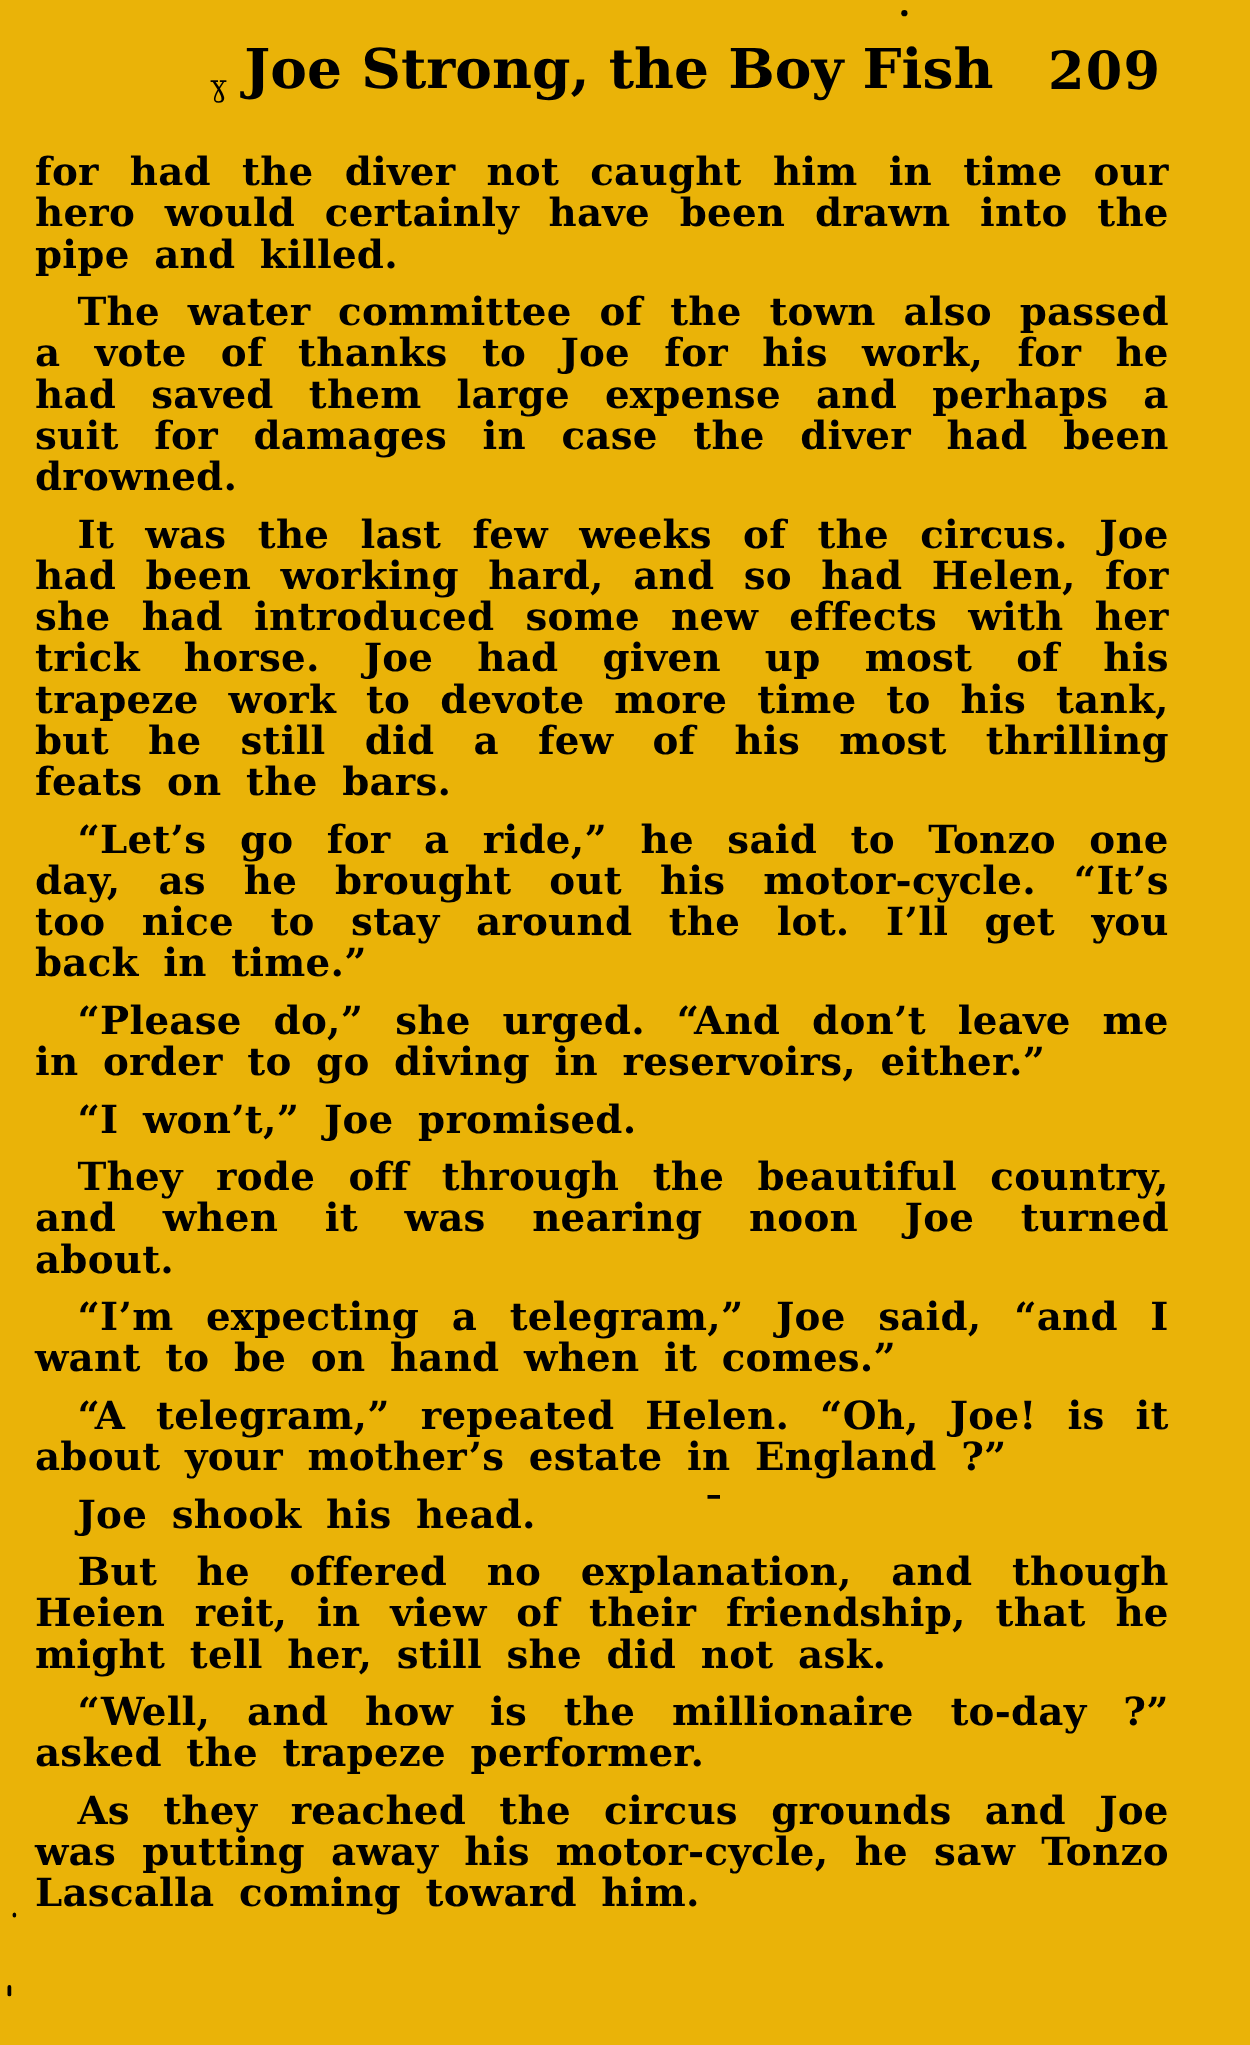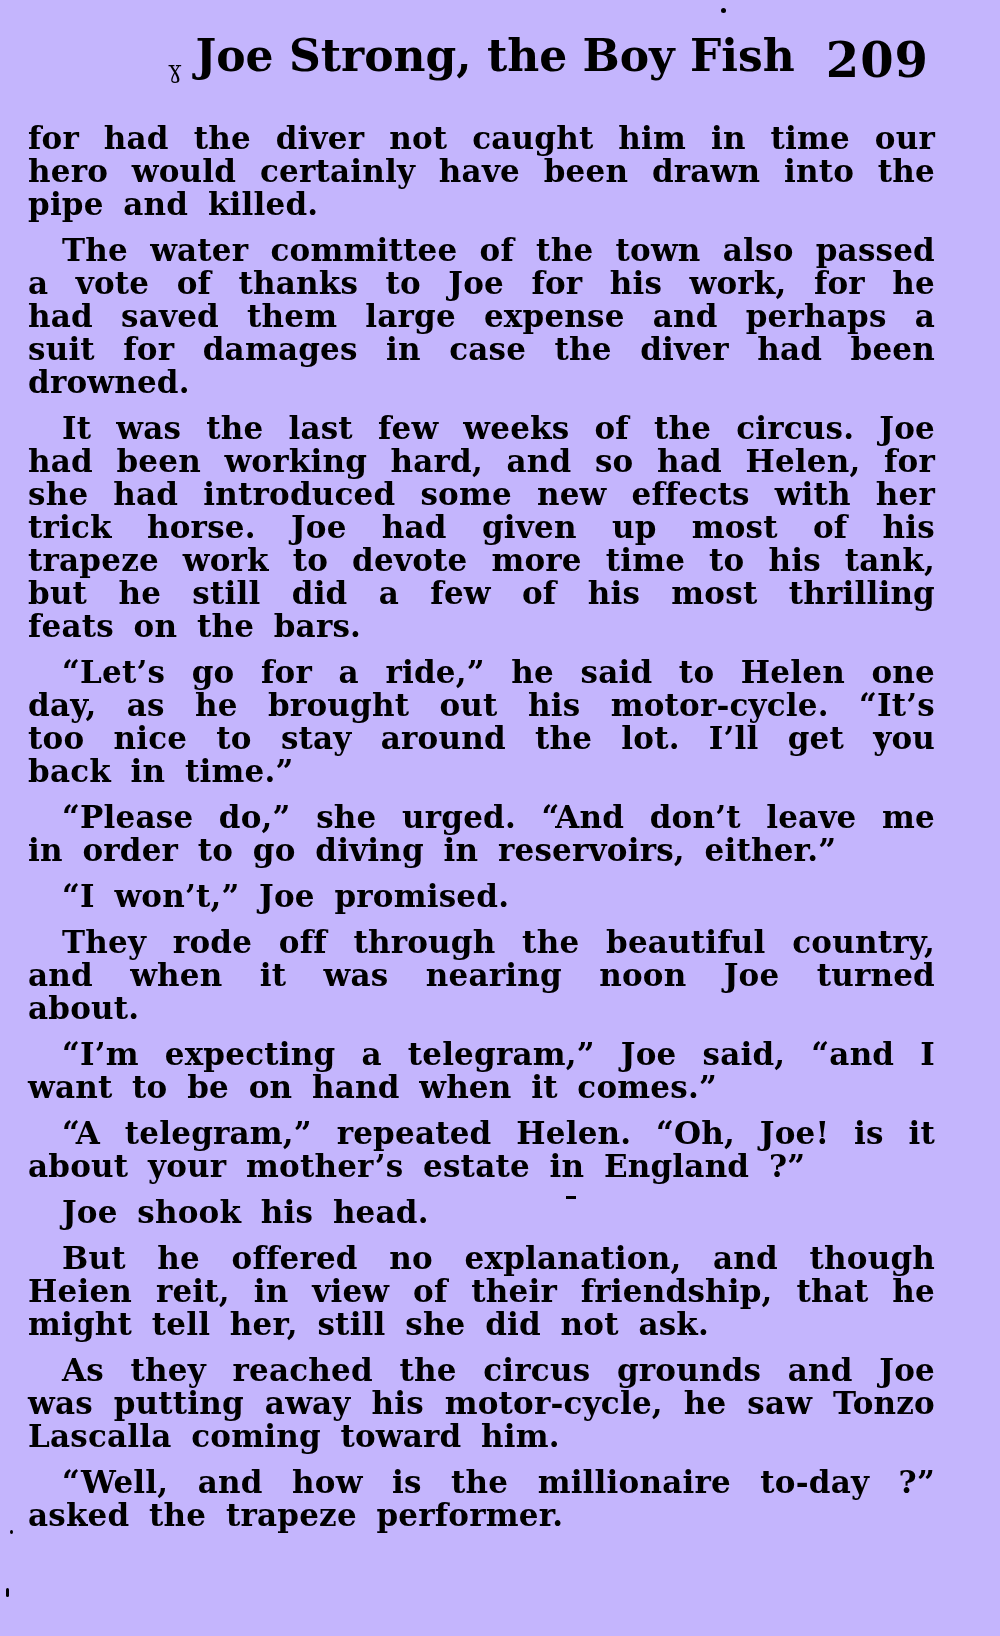--- a/index.html
+++ b/index.html
@@ -4,21 +4,21 @@
 <style>
   html, body {
     margin: 0;
     padding: 0;
     background: #ffffff;
   }
   .page {
     position: relative;
     width: 1000px;
     height: 1636px;
-    background: #c4b5fd;
+    background: #eab308;
     color: #000000;
     font-family: "DejaVu Serif", serif;
     overflow: hidden;
   }
   .header {
     position: absolute;
     top: 30px;
     left: 28px;
     width: 907px;
     height: 60px;
@@ -36,21 +36,21 @@
     font-weight: 400;
     position: relative;
     top: 6px;
     margin-right: 14px;
     transform: scaleY(1.1);
   }
   .page-number {
     position: absolute;
     right: 6px;
     top: 2px;
-    font-size: 48px;
+    font-size: 42px;
     font-weight: 700;
     letter-spacing: 1px;
   }
   .body-text {
     position: absolute;
     top: 122px;
     left: 28px;
     width: 907px;
   }
   .body-text p {
@@ -85,30 +85,30 @@
 
   <div class="header">
     <div class="title-wrap"><span class="header-mark">ɣ</span><span>Joe Strong, the Boy Fish</span></div>
     <div class="page-number">209</div>
   </div>
 
   <div class="body-text">
     <p class="no-indent">for had the diver not caught him in time our hero would certainly have been drawn into the pipe and killed.</p>
     <p>The water committee of the town also passed a vote of thanks to Joe for his work, for he had saved them large expense and perhaps a suit for damages in case the diver had been drowned.</p>
     <p>It was the last few weeks of the circus. Joe had been working hard, and so had Helen, for she had introduced some new effects with her trick horse. Joe had given up most of his trapeze work to devote more time to his tank, but he still did a few of his most thrilling feats on the bars.</p>
-    <p>“Let’s go for a ride,” he said to Helen one day, as he brought out his motor-cycle. “It’s too nice to stay around the lot. I’ll get you back in time.”</p>
+    <p>“Let’s go for a ride,” he said to Tonzo one day, as he brought out his motor-cycle. “It’s too nice to stay around the lot. I’ll get you back in time.”</p>
     <p>“Please do,” she urged. “And don’t leave me in order to go diving in reservoirs, either.”</p>
     <p>“I won’t,” Joe promised.</p>
     <p>They rode off through the beautiful country, and when it was nearing noon Joe turned about.</p>
     <p>“I’m expecting a telegram,” Joe said, “and I want to be on hand when it comes.”</p>
     <p>“A telegram,” repeated Helen. “Oh, Joe! is it about your mother’s estate in England ?”</p>
     <p>Joe shook his head.</p>
     <p>But he offered no explanation, and though Heien reit, in view of their friendship, that he might tell her, still she did not ask.</p>
+    <p>“Well, and how is the millionaire to-day ?” asked the trapeze performer.</p>
     <p>As they reached the circus grounds and Joe was putting away his motor-cycle, he saw Tonzo Lascalla coming toward him.</p>
-    <p>“Well, and how is the millionaire to-day ?” asked the trapeze performer.</p>
   </div>
 
   <div class="speck dot-right"></div>
   <div class="speck dash-mid"></div>
   <div class="speck dot-left-a"></div>
   <div class="speck comma-left"></div>
 
 </div>
 
 </body></html>

